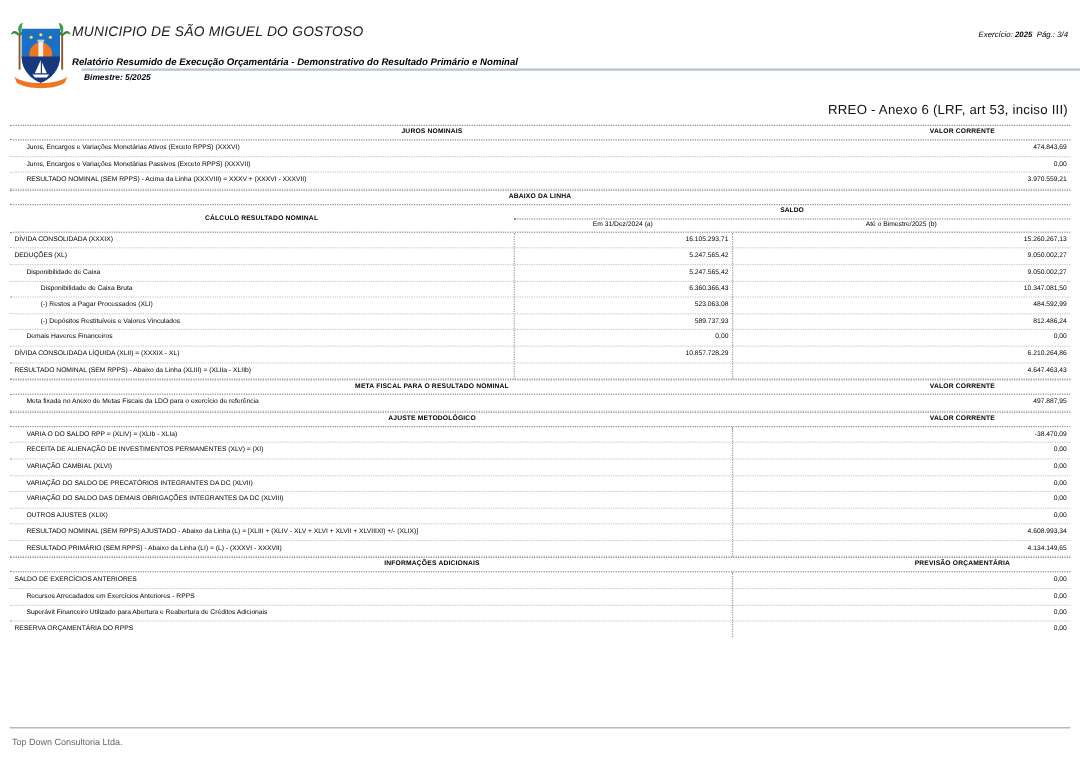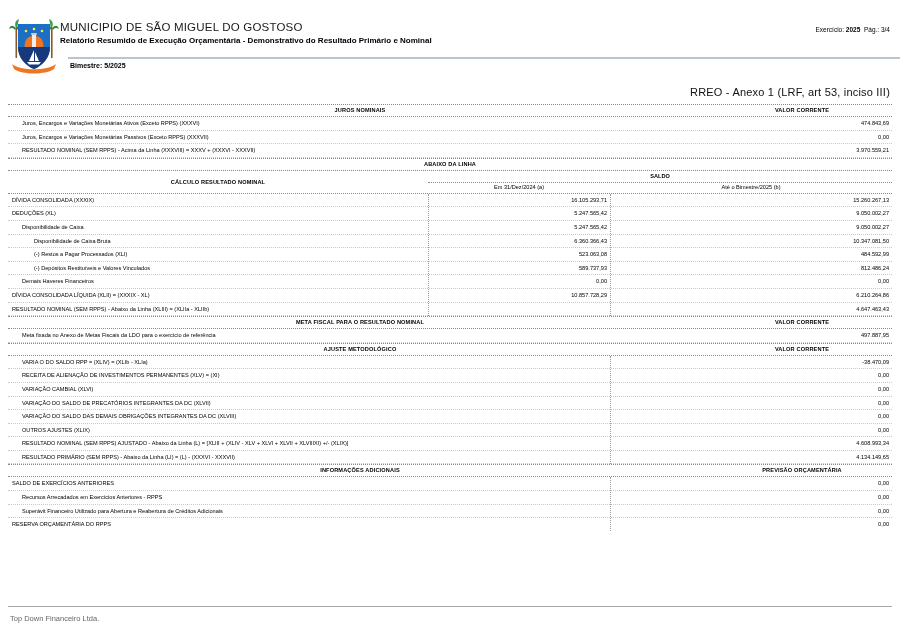--- a/index.html
+++ b/index.html
@@ -9,26 +9,26 @@
     background:#ffffff;
     font-family:"Liberation Sans","DejaVu Sans",sans-serif;
     color:#000;
     -webkit-font-smoothing:antialiased;
     overflow:hidden;
     position:relative;
   }
   .page{position:relative;width:900px;height:637px;box-sizing:border-box;}
 
   
-  .header{position:relative;height:78px;padding:0 8px;box-sizing:border-box;}
+  .header{position:relative;height:78px;padding:0 8px;box-sizing:border-box;font-style:italic;}
   .hdr-row{display:flex;align-items:flex-start;}
   .brasao{width:52px;height:62px;flex:0 0 52px;margin-top:14px;position:relative;}
   .hdr-text{flex:1 1 auto;padding-top:20px;}
   .org-name{font-size:11.5px;letter-spacing:.2px;font-weight:400;line-height:14px;color:#1a1a1a;}
-  .report-title{font-size:8px;font-weight:bold;line-height:12px;margin-top:1px;color:#000;}
+  .report-title{font-size:8px;font-weight:bold;line-height:12px;margin-top:12px;color:#000;}
   .hdr-right{position:absolute;right:10px;top:18px;text-align:right;}
   .sistema{font-size:9.5px;color:#1a1a1a;line-height:13px;}
   .exercicio{font-size:6.5px;margin-top:8px;color:#000;}
   .exercicio b{font-weight:bold;}
   .hdr-rule{position:absolute;left:68px;right:0;top:57px;height:2px;background:#b9c6cf;}
   .bimestre{position:absolute;left:70px;top:62px;font-size:7px;font-weight:bold;}
 
   .anexo{position:absolute;right:10px;top:86px;font-size:11px;color:#111;letter-spacing:.2px;}
 
   
@@ -142,21 +142,21 @@
         <b>2025</b>
         &nbsp;<span>Pág.:</span>
         <span>3/4</span>
       </div>
     </div>
 
     <div class="hdr-rule"></div>
     <div class="bimestre">Bimestre: 5/2025</div>
   </div>
 
-  <div class="anexo">RREO -  Anexo 1  (LRF, art 53, inciso III)</div>
+  <div class="anexo">RREO -  Anexo 6  (LRF, art 53, inciso III)</div>
 
   <div class="tbl">
 
     <div class="band split">
       <span class="lbl">JUROS NOMINAIS</span>
       <span class="rlbl">VALOR CORRENTE</span>
     </div>
 
     <div>
       <div class="row">
@@ -306,15 +306,15 @@
       </div>
       <div class="row" style="border-bottom:none;">
         <span class="txt ind0">RESERVA ORÇAMENTÁRIA DO RPPS</span>
         <span class="vfull">0,00</span>
       </div>
     </div>
 
   </div>
 
   <div class="footer-rule"></div>
-  <div class="footer-text">Top Down Financeiro Ltda.</div>
+  <div class="footer-text">Top Down Consultoria Ltda.</div>
 
 </div>
 
 </body></html>

